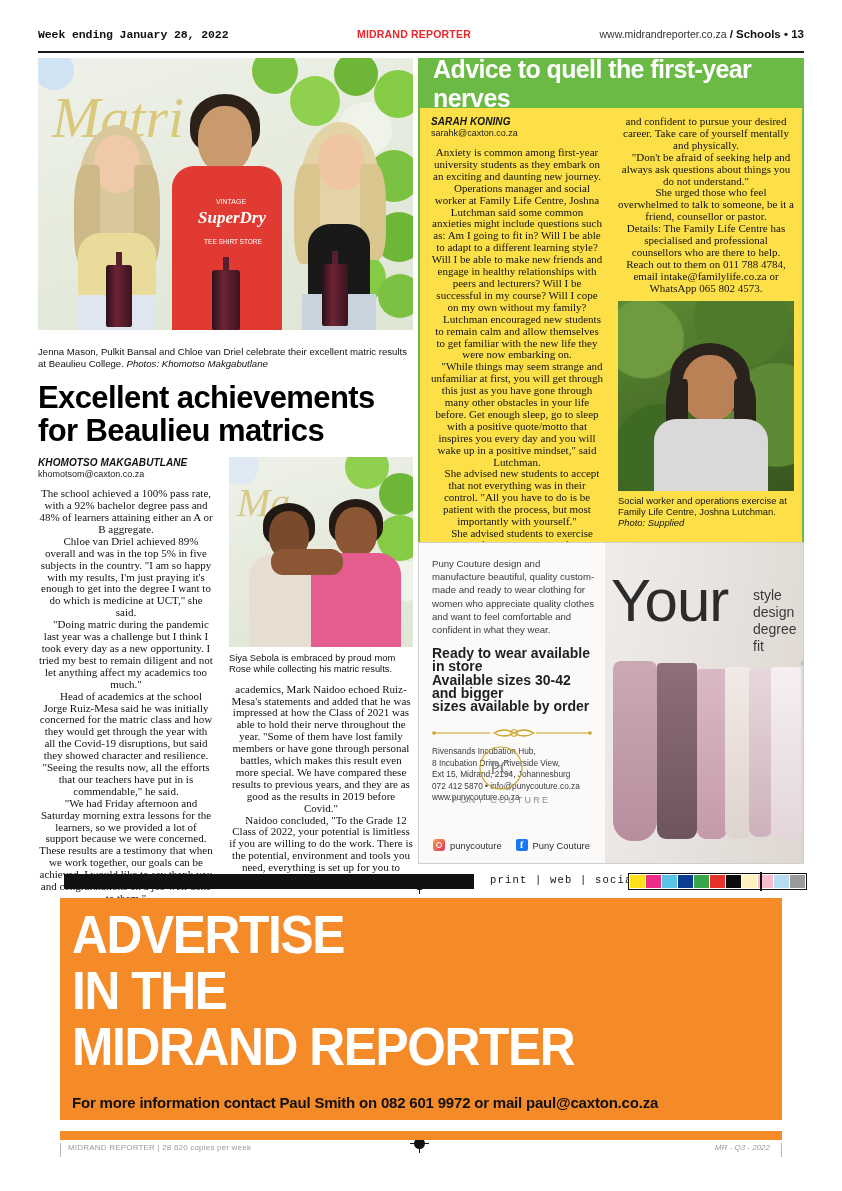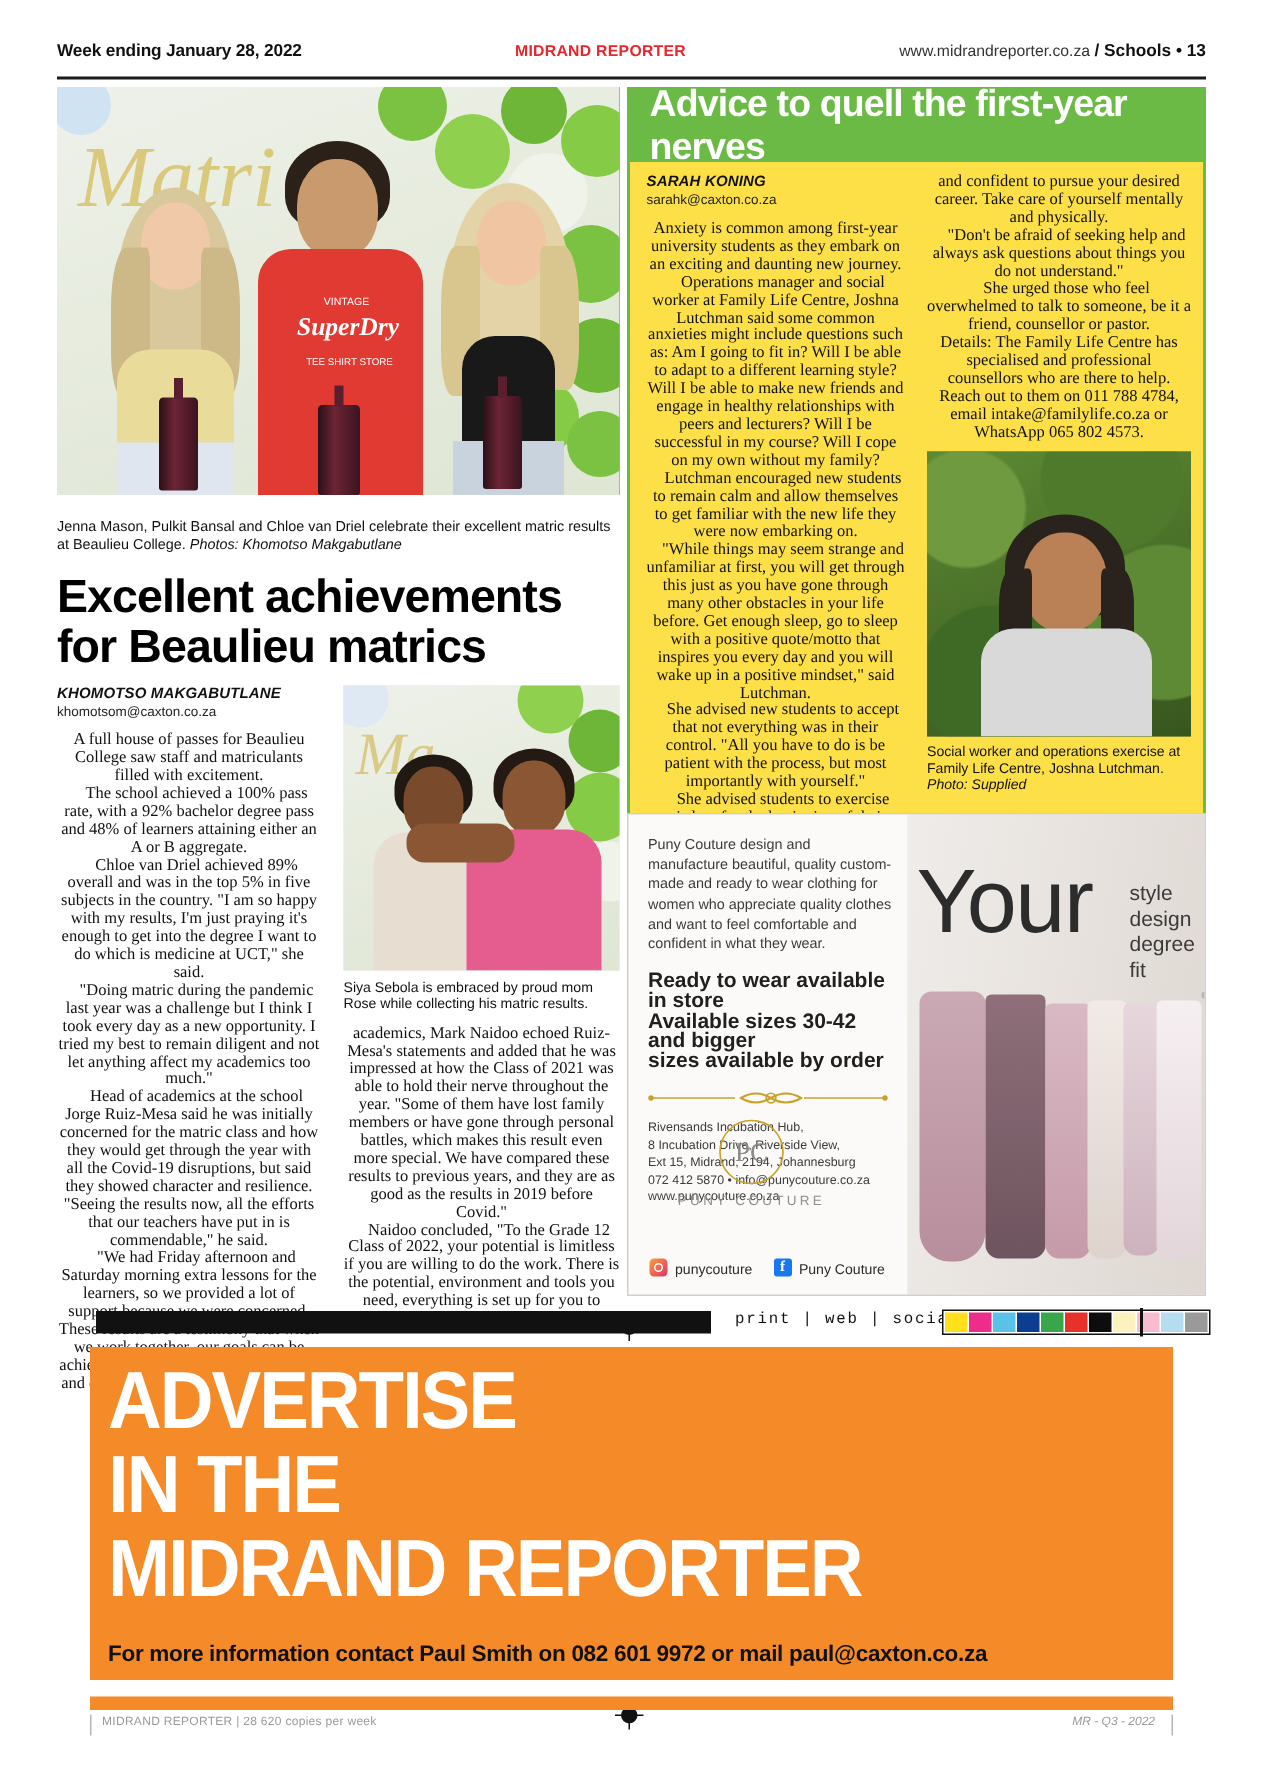--- a/index.html
+++ b/index.html
@@ -5,21 +5,21 @@
   html,body{margin:0;padding:0;background:#d8d8d8;}
   body{font-family:"Liberation Serif",serif;}
   #page{
     position:relative;width:842px;height:1191px;background:#ffffff;margin:0 auto;
     overflow:hidden;
   }
 
   
   #masthead{position:absolute;left:38px;top:28px;width:766px;height:26px;}
   #masthead .mh-row{display:flex;align-items:baseline;justify-content:space-between;height:20px;}
-  .mh-date{font-family:Liberation Sans, sans-serif;font-weight:bold;font-size:11.5px;color:#111;letter-spacing:-0.1px;}
+  .mh-date{font-family:Liberation Mono, monospace;font-weight:bold;font-size:11.5px;color:#111;letter-spacing:-0.1px;}
   .mh-center{font-family:"Liberation Sans",sans-serif;font-weight:bold;font-size:10.5px;color:#e8262b;letter-spacing:0.2px;}
   .mh-right{font-family:"Liberation Sans",sans-serif;font-size:10.5px;color:#333;}
   .mh-right b{color:#111;font-size:11.5px;}
   .mh-rule{position:absolute;left:0;top:23px;width:766px;height:2px;background:#1a1a1a;}
 
   
   #lead{position:absolute;left:38px;top:58px;width:375px;}
   #lead-photo{
     width:375px;height:272px;position:relative;overflow:hidden;background:#701a75;
   }
@@ -191,21 +191,20 @@
       <span>Jenna Mason, Pulkit Bansal and Chloe van Driel celebrate their excellent matric results at Beaulieu College. </span><i>Photos: Khomotso Makgabutlane</i>
     </div>
 
     <div class="headline">Excellent achievements for Beaulieu matrics</div>
 
     <div id="lead-cols" style="height:420px;">
       <div id="lead-col1">
         <div class="byline">KHOMOTSO MAKGABUTLANE</div>
         <div class="byline-mail">khomotsom@caxton.co.za</div>
         <div class="body-col" style="margin-top:9px;">
-          <p>A full house of passes for Beaulieu College saw staff and matriculants filled with excitement.</p>
           <p>The school achieved a 100% pass rate, with a 92% bachelor degree pass and 48% of learners attaining either an A or B aggregate.</p>
           <p>Chloe van Driel achieved 89% overall and was in the top 5% in five subjects in the country. "I am so happy with my results, I'm just praying it's enough to get into the degree I want to do which is medicine at UCT," she said.</p>
           <p>"Doing matric during the pandemic last year was a challenge but I think I took every day as a new opportunity. I tried my best to remain diligent and not let anything affect my academics too much."</p>
           <p>Head of academics at the school Jorge Ruiz-Mesa said he was initially concerned for the matric class and how they would get through the year with all the Covid-19 disruptions, but said they showed character and resilience. "Seeing the results now, all the efforts that our teachers have put in is commendable," he said.</p>
           <p>"We had Friday afternoon and Saturday morning extra lessons for the learners, so we provided a lot of support because we were concerned. These results are a testimony that when we work together, our goals can be achieved. I would like to say thank you and congratulations on a job well done to them."</p>
           <p>Kyalami Schools Group head of</p>
         </div>
       </div>
 
       <div id="lead-col2">

